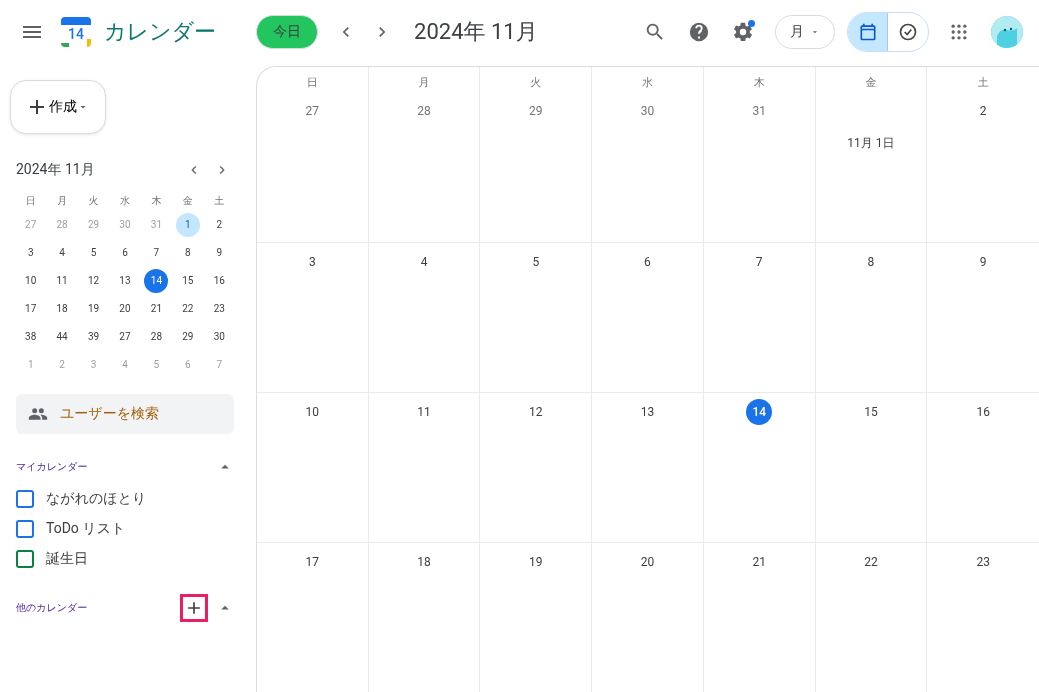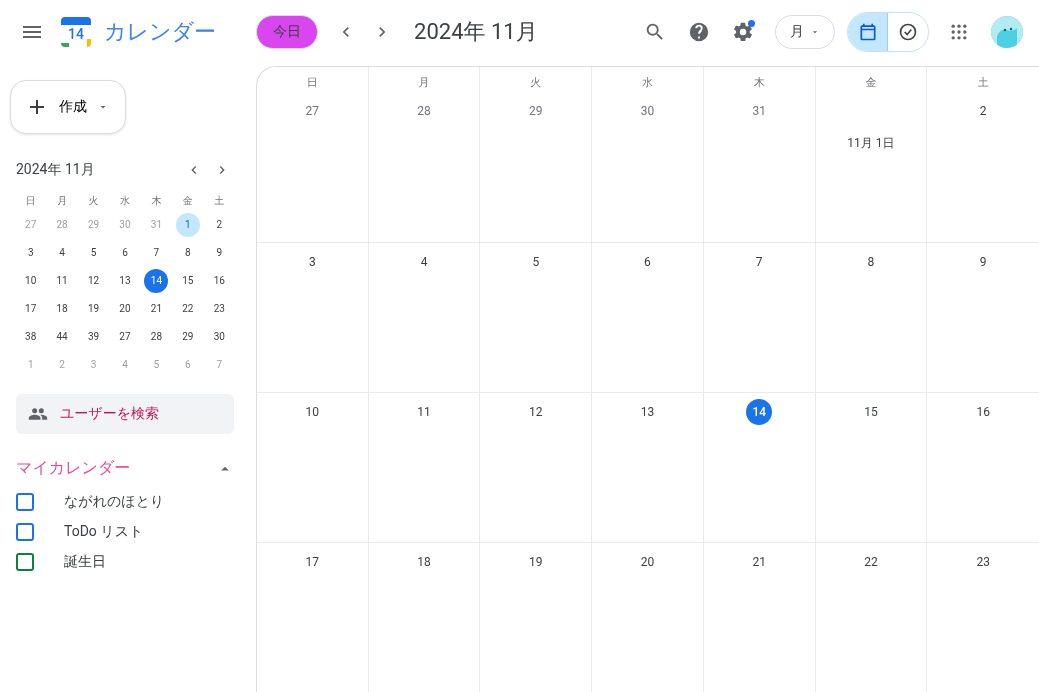--- a/index.html
+++ b/index.html
@@ -1,60 +1,60 @@
 <!DOCTYPE html>
 <html><head>
 <meta charset="utf-8">
 <style>
 * { margin: 0; padding: 0; box-sizing: border-box; font-family: "Google Sans", Roboto, Arial, sans-serif; }
 body { background: #fff; color: #3c4043; width: 1039px; height: 692px; overflow: hidden; }
 .header { display: flex; align-items: center; padding: 8px 8px; height: 64px; }
 .hamburger { width: 48px; height: 48px; display: flex; align-items: center; justify-content: center; cursor: pointer; border-radius: 50%; }
 .logo-box { display: flex; align-items: center; gap: 8px; margin-right: 40px; }
 .logo-icon { width: 40px; height: 40px; display: flex; align-items: center; justify-content: center; position: relative; }
-.logo-title { font-size: 22px; color: #3b82f6; }
-.today-btn { border: 1px solid #dadce0; background: #d946ef; border-radius: 18px; padding: 7px 16px; font-size: 14px; color: #3c4043; cursor: pointer; margin-right: 12px; }
+.logo-title { font-size: 22px; color: #0f766e; }
+.today-btn { border: 1px solid #dadce0; background: #22c55e; border-radius: 18px; padding: 7px 16px; font-size: 14px; color: #3c4043; cursor: pointer; margin-right: 12px; }
 .nav-arrows { display: flex; align-items: center; gap: 4px; margin-right: 16px; }
 .nav-arrow { width: 32px; height: 32px; display: flex; align-items: center; justify-content: center; cursor: pointer; border-radius: 50%; color: #5f6368; }
 .date-title { font-size: 22px; color: #3c4043; flex: 0 0 auto; margin-right: auto; }
 .header-right { display: flex; align-items: center; gap: 4px; }
 .icon-btn { width: 40px; height: 40px; display: flex; align-items: center; justify-content: center; cursor: pointer; border-radius: 50%; color: #5f6368; position: relative; }
 .settings-dot { position: absolute; top: 8px; right: 8px; width: 7px; height: 7px; background: #1a73e8; border-radius: 50%; }
 .view-selector { border: 1px solid #dadce0; border-radius: 18px; padding: 7px 14px; display: flex; align-items: center; gap: 6px; cursor: pointer; font-size: 14px; margin: 0 8px; }
 .toggle-group { display: flex; border: 1px solid #c4e0fc; border-radius: 20px; overflow: hidden; height: 40px; }
 .toggle-btn { width: 40px; display: flex; align-items: center; justify-content: center; cursor: pointer; }
 .toggle-btn.active { background: #c2e7ff; }
 .toggle-btn:first-child { border-right: 1px solid #a8c7fa; }
 .apps-btn { width: 40px; height: 40px; display: flex; align-items: center; justify-content: center; cursor: pointer; margin-left: 6px; }
 .avatar { width: 32px; height: 32px; border-radius: 50%; background: linear-gradient(135deg, #7ed6c0, #4fc3f7); margin: 0 8px; cursor: pointer; display:flex; align-items:center; justify-content:center; overflow:hidden; }
 
 .main { display: flex; height: calc(692px - 64px); }
 .sidebar { width: 256px; padding: 8px 16px 0 10px; }
-.create-btn { display: inline-flex; align-items: center; gap: 10px; padding: 14px 16px 14px 14px; border: 1px solid #dadce0; border-radius: 16px; background: #fff; box-shadow: 0 1px 3px rgba(0,0,0,0.1); cursor: pointer; margin: 8px 0 24px 0; }
+.create-btn { display: inline-flex; align-items: center; padding: 14px 16px 14px 14px; border: 1px solid #dadce0; border-radius: 16px; background: #fff; box-shadow: 0 1px 3px rgba(0,0,0,0.1); cursor: pointer; margin: 8px 0 24px 0; }
 .create-btn span { font-size: 14px; }
 
 .mini-cal { padding: 0 6px; }
 .mini-header { display: flex; align-items: center; justify-content: space-between; margin-bottom: 8px; }
 .mini-title { font-size: 14px; color: #3c4043; }
 .mini-navs { display: flex; gap: 4px; }
 .mini-nav { width: 24px; height: 24px; display: flex; align-items: center; justify-content: center; cursor: pointer; color: #5f6368; border-radius: 50%; }
 .mini-grid { display: grid; grid-template-columns: repeat(7, 1fr); gap: 2px; }
 .mini-dow { font-size: 10px; color: #70757a; text-align: center; padding: 4px 0; }
 .mini-day { font-size: 10px; color: #3c4043; text-align: center; width: 24px; height: 24px; line-height: 24px; margin: 1px auto; border-radius: 50%; cursor: pointer; }
 .mini-day.muted { color: #9aa0a6; }
 .mini-day.today-circle { background: #c2e7ff; color: #185abc; }
 .mini-day.selected { background: #1a73e8; color: #fff; }
 
-.search-ppl { display: flex; align-items: center; gap: 12px; background: #f1f3f4; border-radius: 6px; padding: 10px 12px; margin: 16px 6px; cursor: pointer; color: #be185d; font-size: 14px; }
+.search-ppl { display: flex; align-items: center; gap: 12px; background: #f1f3f4; border-radius: 6px; padding: 10px 12px; margin: 16px 6px; cursor: pointer; color: #a16207; font-size: 14px; }
 
 .cal-section { margin-top: 12px; padding: 0 6px; }
 .cal-sec-head { display: flex; align-items: center; justify-content: space-between; padding: 8px 0; cursor: pointer; }
-.cal-sec-title { font-size: 16px; color: #ec4899; }
+.cal-sec-title { font-size: 10px; color: #4c1d95; }
 .cal-sec-right { display: flex; align-items: center; gap: 8px; }
-.cal-item { display: flex; align-items: center; gap: 30px; padding: 6px 0; font-size: 14px; cursor: pointer; }
+.cal-item { display: flex; align-items: center; gap: 12px; padding: 6px 0; font-size: 14px; cursor: pointer; }
 .cal-check { width: 18px; height: 18px; border: 2px solid; border-radius: 3px; }
 .add-other { width: 28px; height: 28px; display: flex; align-items: center; justify-content: center; border: 3px solid #e91e63; cursor: pointer; }
 
 .grid-wrap { flex: 1; border-left: 1px solid #dadce0; border-top: 1px solid #dadce0; border-top-left-radius: 20px; margin-left: 0; margin-top: 2px; overflow: hidden; }
 .dow-row { display: grid; grid-template-columns: repeat(7, 1fr); }
 .dow-cell { text-align: center; font-size: 11px; color: #70757a; padding: 8px 0 2px; border-right: 1px solid #e8eaed; }
 .dow-cell:last-child { border-right: none; }
 .week-row { display: grid; grid-template-columns: repeat(7, 1fr); height: 150px; border-top: 1px solid #e8eaed; }
 .week-row:first-of-type { border-top: none; }
 .day-cell { border-right: 1px solid #e8eaed; text-align: center; padding-top: 6px; font-size: 12px; color: #3c4043; cursor: pointer; }
@@ -265,20 +265,35 @@
             <div class="cal-check" style="border-color: rgb(26, 115, 232);"></div>
             <span>ToDo リスト</span>
           </div>
           <div class="cal-item">
             <div class="cal-check" style="border-color: rgb(11, 128, 67);"></div>
             <span>誕生日</span>
           </div>
         </div>
     </div>
 
+    <div class="cal-section">
+      <div class="cal-sec-head">
+        <span class="cal-sec-title">他のカレンダー</span>
+        <div class="cal-sec-right">
+          <div class="add-other">
+            <svg width="20" height="20" viewBox="0 0 24 24">
+                <path fill="#3c4043" d="M19 13h-6v6h-2v-6H5v-2h6V5h2v6h6z"></path>
+              </svg>
+          </div>
+          <svg width="18" height="18" viewBox="0 0 24 24">
+              <path fill="#5f6368" d="M7 14l5-5 5 5z"></path>
+            </svg>
+        </div>
+      </div>
+    </div>
   </div>
 
   <div class="grid-wrap">
     <div class="dow-row" id="grid-dow">
         <div class="dow-cell">日</div>
         <div class="dow-cell">月</div>
         <div class="dow-cell">火</div>
         <div class="dow-cell">水</div>
         <div class="dow-cell">木</div>
         <div class="dow-cell">金</div>

